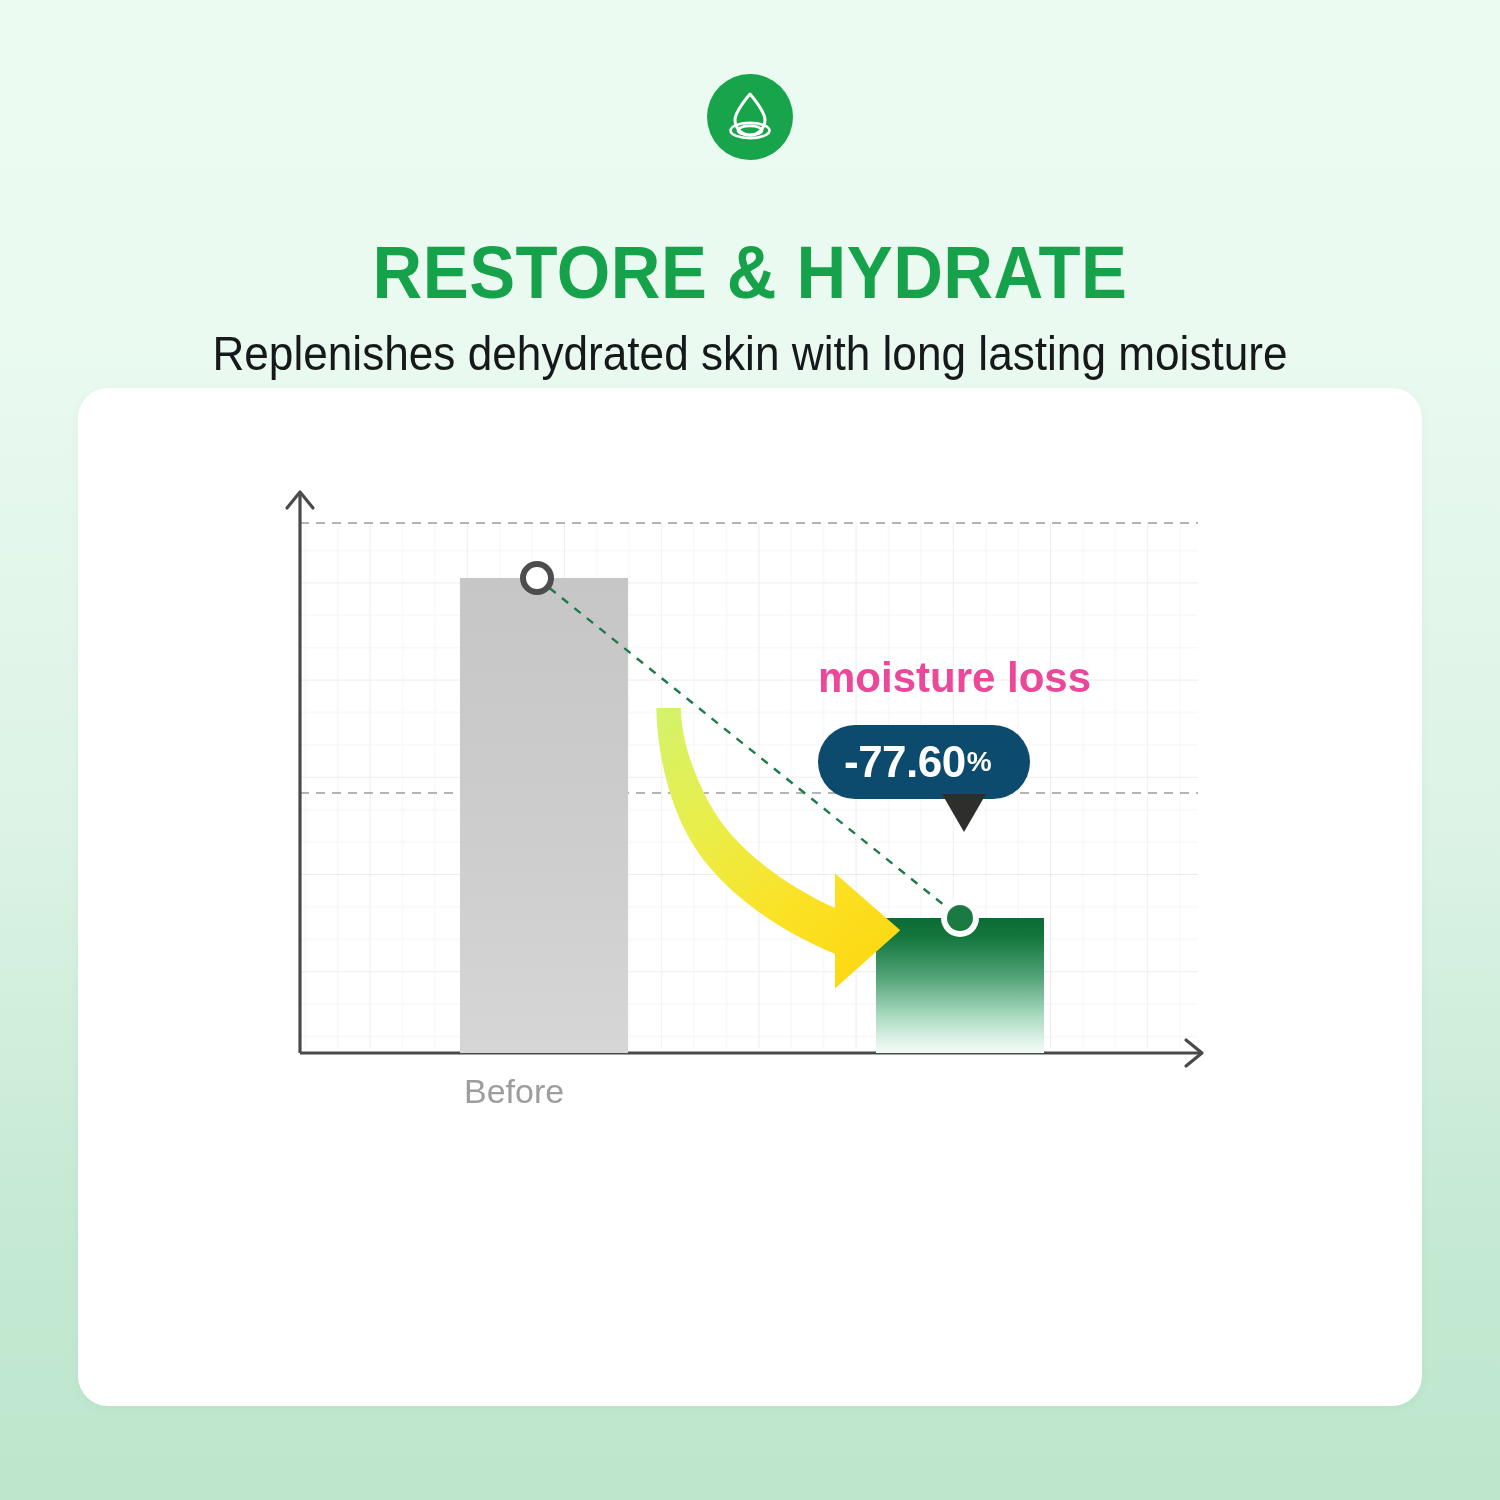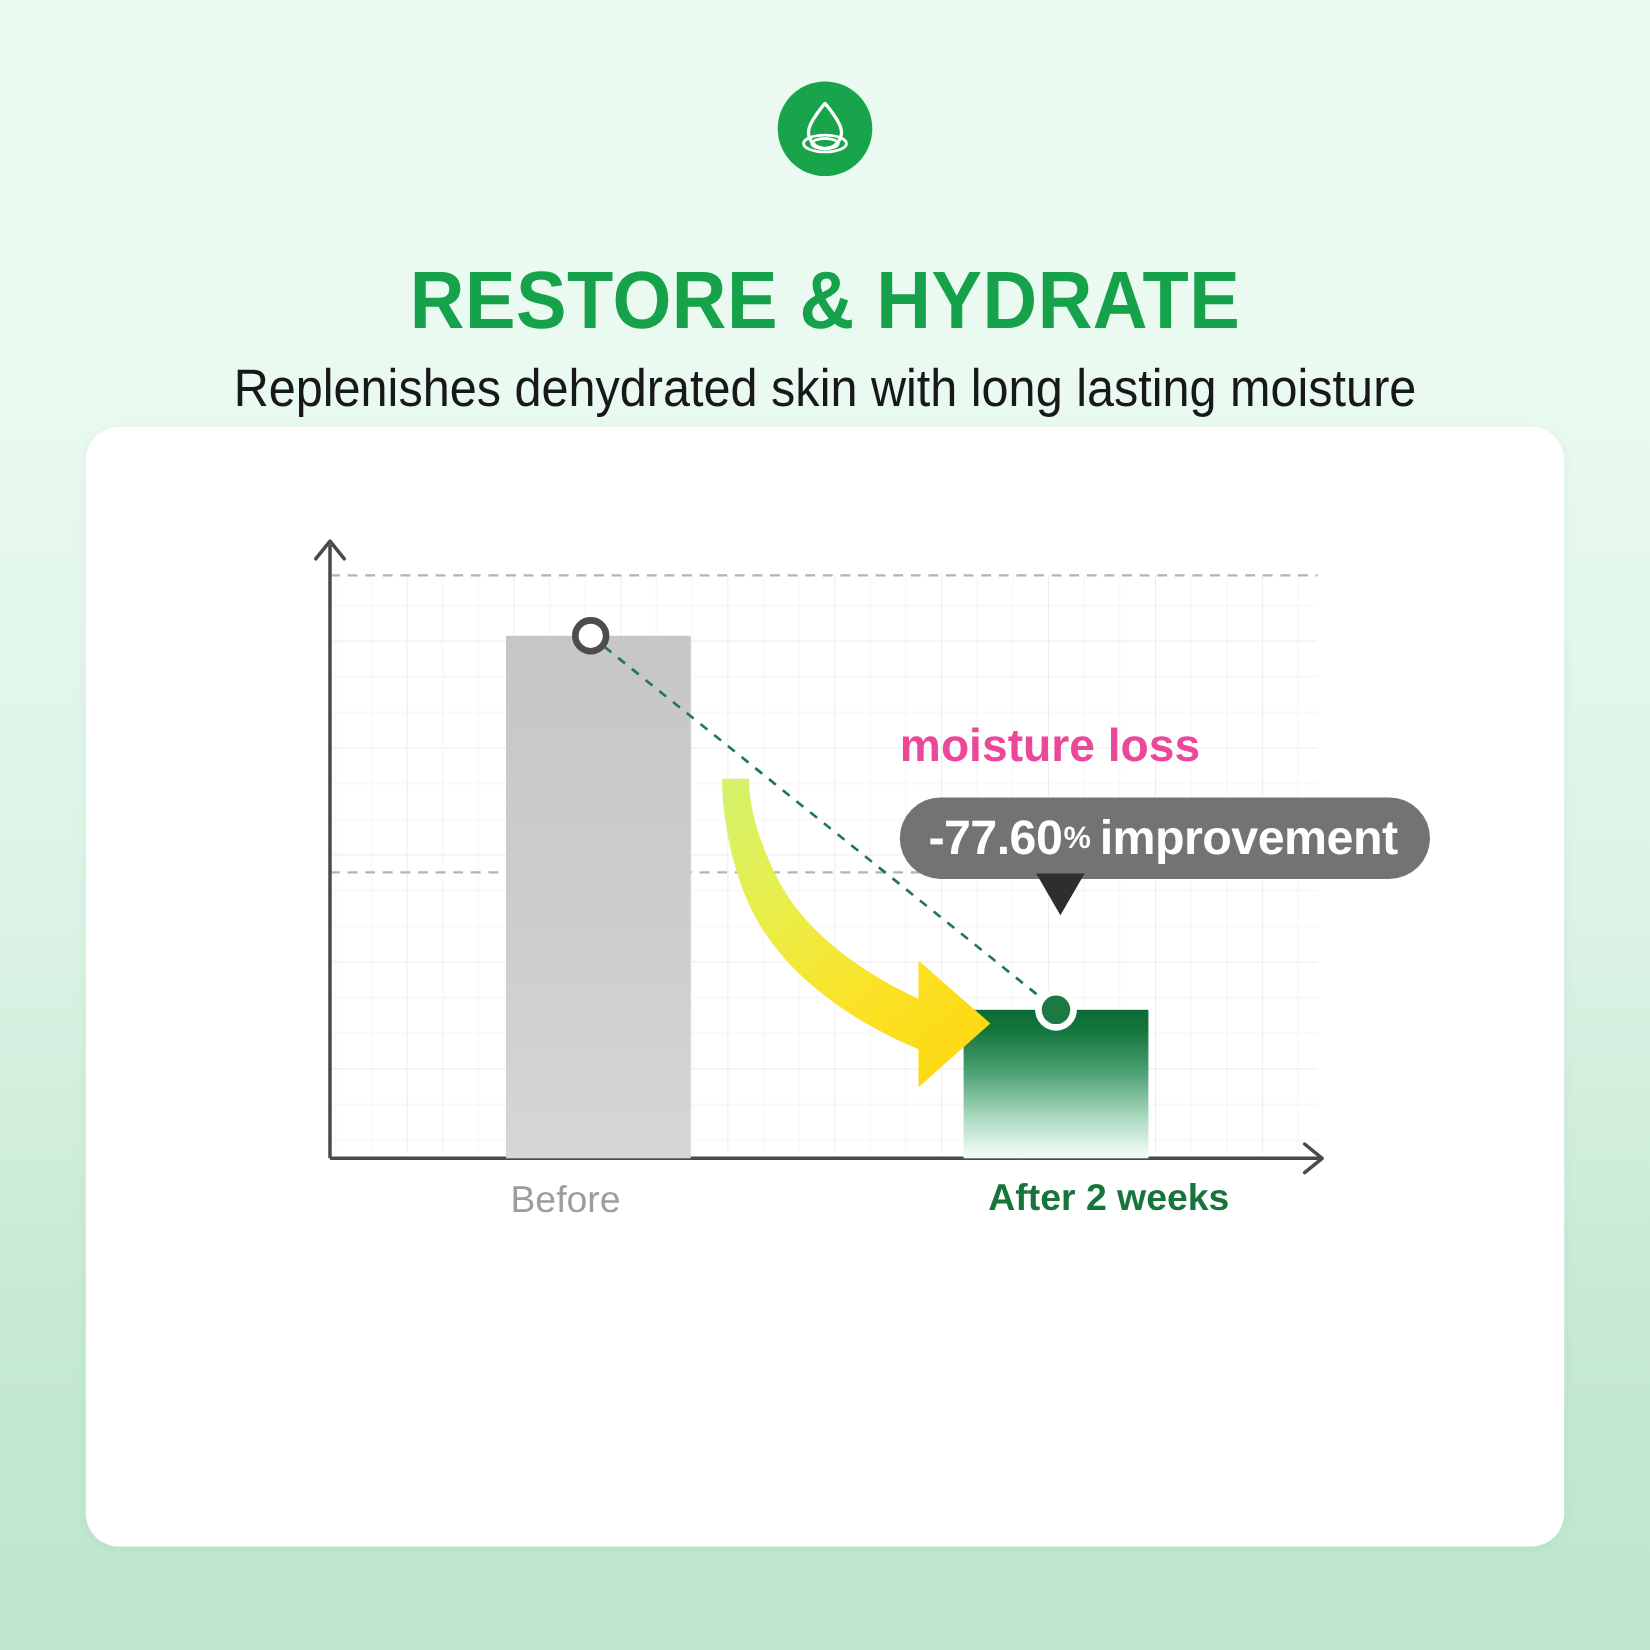--- a/index.html
+++ b/index.html
@@ -139,21 +139,21 @@
     color: #ec4899;
     white-space: nowrap;
   }
   .pill {
     position: absolute;
     left: 0;
     top: 71px;
     height: 74px;
     padding: 0 30px 0 26px;
     border-radius: 37px;
-    background: #737373;
+    background: #0c4a6e;
     display: flex;
     align-items: center;
     white-space: nowrap;
   }
   .pill-value {
     font-size: 44px;
     line-height: 46px;
     font-weight: 700;
     color: #ffffff;
     letter-spacing: -0.5px;
@@ -266,29 +266,27 @@
                  C600 746 597 714 597 700 Z" transform="translate(-6,-394) scale(1.02)" fill="url(#arrowGrad)"></path>
 
         <line x1="459" y1="190" x2="882" y2="530" stroke="#1e7a4b" stroke-width="2.4" stroke-dasharray="8 8"></line>
 
         <circle cx="459" cy="190" r="14" fill="#ffffff" stroke="#4d4d4d" stroke-width="6"></circle>
         <circle cx="882" cy="530" r="19" fill="#ffffff"></circle>
         <circle cx="882" cy="530" r="13" fill="#1b7a42"></circle>
       </svg>
 
       <div class="axis-label before">Before</div>
-      <div class="axis-label after">After 2 weeks</div>
 
       <div class="callout">
         <div class="callout-title">moisture loss</div>
 
         <div class="pill">
           <span class="pill-value">-77.60</span>
           <span class="pill-unit">%</span>
-          <span class="pill-suffix">improvement</span>
         </div>
         <div class="pill-tail"></div>
       </div>
 
     </div>
   </div>
 
 </div>
 
 </body></html>

